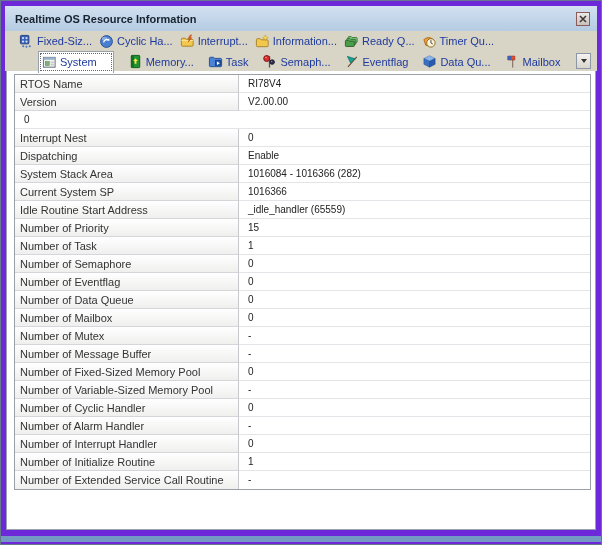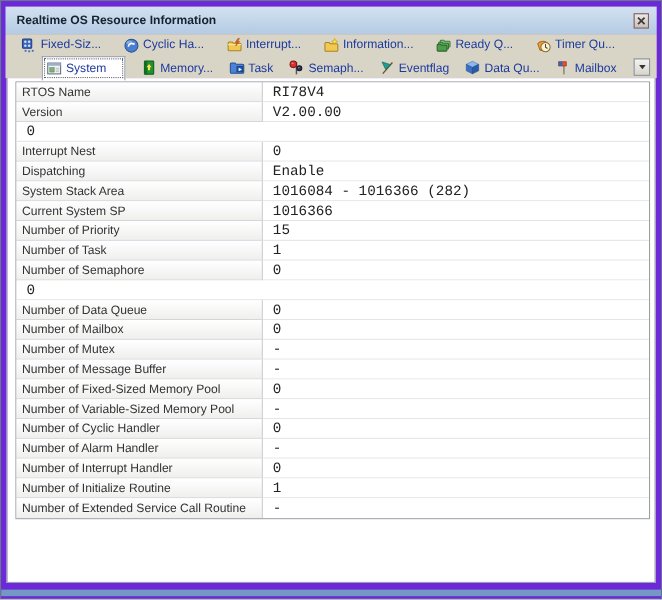--- a/index.html
+++ b/index.html
@@ -25,21 +25,21 @@
     border:1px solid #8b5a5a;background:linear-gradient(#eceae6,#c6c2bc);
     display:flex;align-items:center;justify-content:center;cursor:default;
   }
   .close-btn svg{width:8px;height:8px;display:block;}
 
   .tabstrip{
     position:absolute;top:30px;left:4px;right:4px;height:40px;
     background:#d8d4c6;
   }
   .tabrow{display:flex;align-items:center;height:20px;}
-  .tabrow-1{padding-left:14px;gap:20px;}
+  .tabrow-1{padding-left:14px;gap:7px;}
   .tabrow-2{height:20px;align-items:flex-end;padding-left:33px;padding-right:6px;}
   .tabrow-2 .tabs-wrap{display:flex;align-items:flex-end;gap:14px;flex:1;}
   .tab{
     display:flex;align-items:center;gap:3px;height:18px;
     font-size:11px;color:#1d3a9e;white-space:nowrap;cursor:default;
   }
   .tabrow-2 .tab{padding-bottom:1px;}
   .tab.selected{
     background:#fff;border:1px solid #99a1ab;border-bottom:none;
     height:22px;margin-bottom:-2px;padding:0 16px 1px 3px;
@@ -69,22 +69,22 @@
   .rrow{display:flex;height:18px;}
   .rlabel{
     width:224px;flex:0 0 auto;
     background:linear-gradient(#ffffff,#efefee);
     border-right:1px solid #c8c8cc;border-bottom:1px solid #d6d6da;
     font-size:11px;color:#333;line-height:16px;padding:1px 2px 0 5px;
     white-space:nowrap;overflow:hidden;
   }
   .rvalue{
     flex:1;background:#fff;border-bottom:1px solid #e4e4e8;
-    font-size:13px;color:#222;line-height:16px;padding:1px 2px 0 9px;
-    white-space:nowrap;overflow:hidden;font-family:Liberation Mono, monospace;
+    font-size:10px;color:#222;line-height:16px;padding:1px 2px 0 9px;
+    white-space:nowrap;overflow:hidden;
   }
   .rrow:last-child .rlabel,.rrow:last-child .rvalue{border-bottom:none;}
 </style>
 </head>
 <body>
 
 <div class="window">
 
   <div class="titlebar">
     <span class="title-text">Realtime OS Resource Information</span>
@@ -269,32 +269,37 @@
         </div>
         <div class="rrow">
           <div class="rlabel">System Stack Area</div>
           <div class="rvalue">1016084 - 1016366 (282)</div>
         </div>
         <div class="rrow">
           <div class="rlabel">Current System SP</div>
           <div class="rvalue">1016366</div>
         </div>
         <div class="rrow">
+          <div class="rlabel">Idle Routine Start Address</div>
+          <div class="rvalue">_idle_handler (65559)</div>
+        </div>
+        <div class="rrow">
           <div class="rlabel">Number of Priority</div>
           <div class="rvalue">15</div>
         </div>
         <div class="rrow">
           <div class="rlabel">Number of Task</div>
           <div class="rvalue">1</div>
         </div>
         <div class="rrow">
           <div class="rlabel">Number of Semaphore</div>
           <div class="rvalue">0</div>
         </div>
         <div class="rrow">
+          <div class="rlabel">Number of Eventflag</div>
           <div class="rvalue">0</div>
         </div>
         <div class="rrow">
           <div class="rlabel">Number of Data Queue</div>
           <div class="rvalue">0</div>
         </div>
         <div class="rrow">
           <div class="rlabel">Number of Mailbox</div>
           <div class="rvalue">0</div>
         </div>

